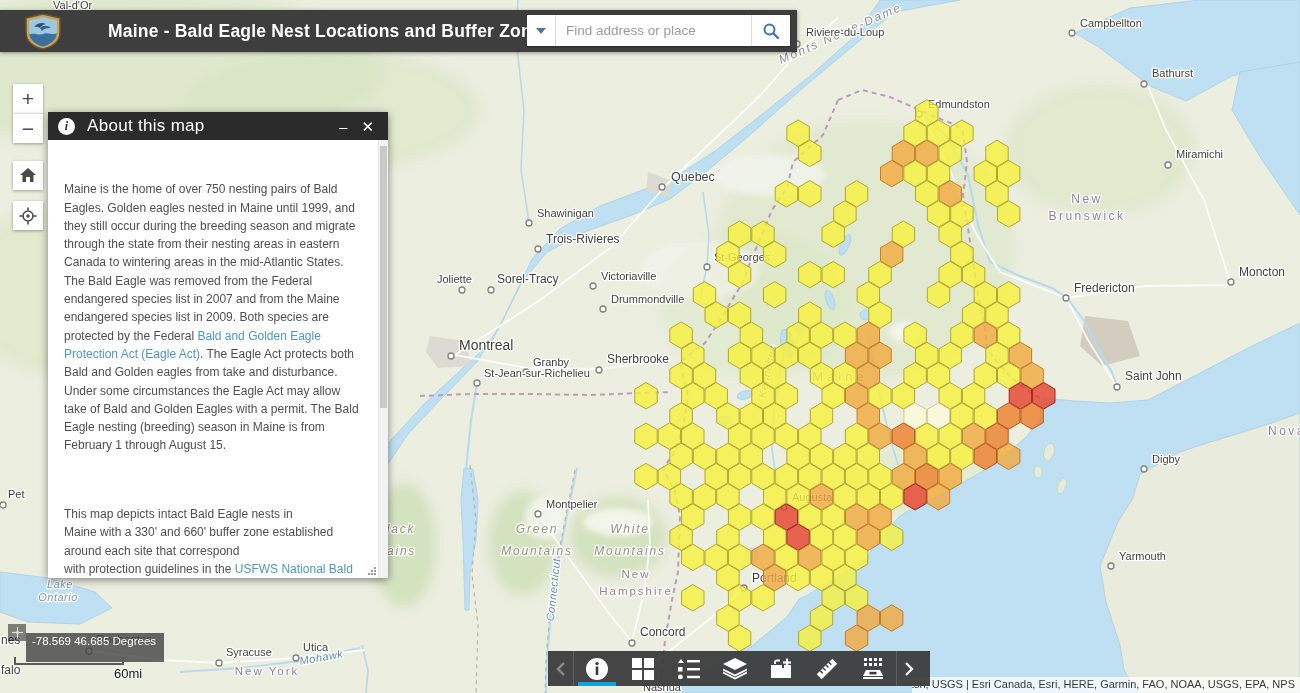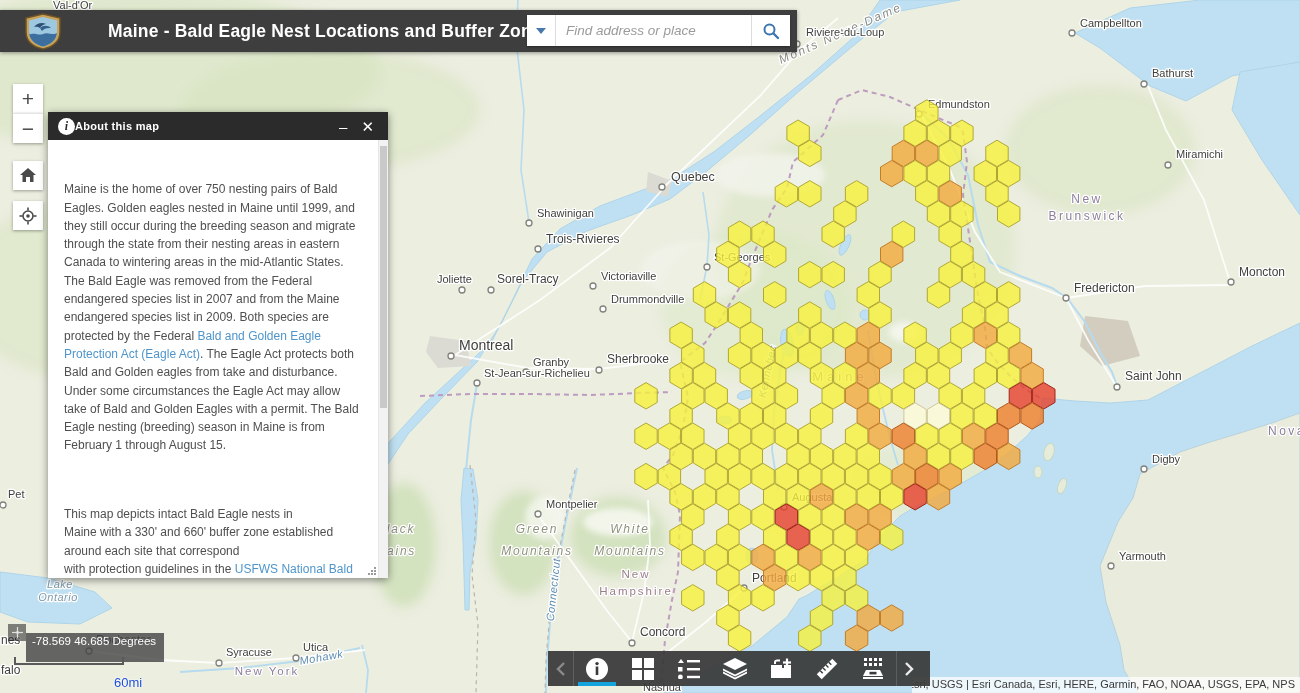--- a/index.html
+++ b/index.html
@@ -10,61 +10,61 @@
 
   
   .hdr{position:absolute;left:0;top:10px;width:797px;height:42px;background:#3e3e3e;
        box-shadow:0 1px 4px rgba(0,0,0,.4);display:flex;align-items:center;z-index:30;}
   .hdr .logo{margin-left:24px;width:38px;height:37px;flex:0 0 auto;}
   .hdr .title{margin-left:46px;color:#fff;font-size:17.5px;font-weight:bold;letter-spacing:.2px;white-space:nowrap;}
   .search{position:absolute;left:527px;top:5px;width:263px;height:31px;background:#fff;
           display:flex;align-items:stretch;box-shadow:0 1px 2px rgba(0,0,0,.35);}
   .search .dd{width:28px;display:flex;align-items:center;justify-content:center;border-right:1px solid #dcdcdc;cursor:pointer;}
   .caret{width:0;height:0;border-left:5px solid transparent;border-right:5px solid transparent;border-top:6px solid #4779ae;}
-  .search input{flex:1;border:0;outline:0;padding:0 10px;font-size:13.5px;color:#8b5cf6;min-width:0;font-family:"Liberation Sans",sans-serif;font-style:italic;}
+  .search input{flex:1;border:0;outline:0;padding:0 10px;font-size:13.5px;color:#8b5cf6;min-width:0;font-family:"Liberation Sans",sans-serif;}
   .search input::placeholder{color:#9b9b9b;}
   .search .go{width:38px;display:flex;align-items:center;justify-content:center;border-left:1px solid #dcdcdc;cursor:pointer;}
 
   
   .mapbtn{position:absolute;left:13px;width:30px;height:29px;background:#fff;
           box-shadow:0 1px 3px rgba(0,0,0,.35);display:flex;align-items:center;justify-content:center;
           cursor:pointer;color:#4a4a4a;z-index:20;}
   #btn-zoom-in{top:84px;font-size:21px;}
   #btn-zoom-out{top:113px;border-top:1px solid #e4e4e4;font-size:21px;}
   #btn-home{top:161px;}
   #btn-locate{top:201px;}
 
   
   .panel{position:absolute;left:48px;top:112px;width:340px;height:466px;background:#fff;
          box-shadow:0 2px 8px rgba(0,0,0,.45);z-index:25;}
   .panel-h{height:28px;background:#2b2b2b;color:#fff;display:flex;align-items:center;}
   .panel-h .pinfo{margin-left:10px;width:17px;height:17px;border-radius:50%;background:#fff;color:#2b2b2b;
           display:flex;align-items:center;justify-content:center;font-size:12px;font-weight:bold;font-family:"Liberation Serif",serif;font-style:italic;}
-  .panel-h .ptitle{font-size:11px;font-weight:bold;letter-spacing:.3px;}
+  .panel-h .ptitle{margin-left:12px;font-size:17px;font-weight:normal;letter-spacing:.3px;}
   .panel-h .spacer{flex:1;}
   .panel-h .pbtn{color:#fff;cursor:pointer;font-size:15px;line-height:1;margin-right:14px;}
   .panel-b{position:absolute;top:28px;bottom:0;left:0;right:0;overflow:hidden;background:#fff;}
   .ptext{position:absolute;left:16px;top:22px;width:302px;font-size:12px;line-height:18.3px;
          color:#4f4f4f;white-space:pre-line;}
   .ptext .p2{margin-top:32px;}
   .ptext .link{color:#4e95cc;cursor:pointer;}
   .sb{position:absolute;right:0;top:0;bottom:0;width:9px;background:#f2f2f2;border-left:1px solid #e6e6e6;}
   .sb .thumb{position:absolute;left:1px;right:1px;top:6px;height:262px;background:#c9c9c9;}
   .rsz{position:absolute;right:11px;bottom:2px;cursor:nwse-resize;}
 
   
   .coords{position:absolute;left:8px;top:624px;height:17px;display:flex;align-items:center;z-index:15;
           font-size:11.5px;color:#fff;}
   .coords .cicon{width:18px;height:17px;background:rgba(35,35,35,.55);display:flex;align-items:center;justify-content:center;}
   .coords .ctext{height:17px;display:flex;align-items:center;background:rgba(66,66,66,.8);padding:0 8px 12px 6px;white-space:nowrap;margin-top:29px;}
 
   
   .scale{position:absolute;left:14px;top:657px;z-index:15;}
   .scale .bar{width:106px;height:6px;border-left:2px solid #5a5a5a;border-right:2px solid #5a5a5a;border-bottom:2px solid #5a5a5a;}
-  .scale .lbl{position:absolute;left:100px;top:18px;font-size:13px;color:#1d4ed8;text-shadow:0 0 2px #fff,0 0 2px #fff;}
+  .scale .lbl{position:absolute;left:100px;top:9px;font-size:13px;color:#0f172a;text-shadow:0 0 2px #fff,0 0 2px #fff;}
 
   
   .toolbar{position:absolute;left:548px;top:651px;width:382px;height:35px;background:rgba(58,58,58,.94);
            display:flex;align-items:stretch;z-index:30;}
   .tb-chev{width:25px;display:flex;align-items:center;justify-content:center;cursor:pointer;}
   .tb-sep{width:1px;background:rgba(255,255,255,.14);}
   .tb-item{width:46px;display:flex;align-items:center;justify-content:center;position:relative;cursor:pointer;}
   .tb-item.active::after{content:'';position:absolute;left:4px;right:4px;bottom:0;height:4px;background:#13a3dc;}
 
   

